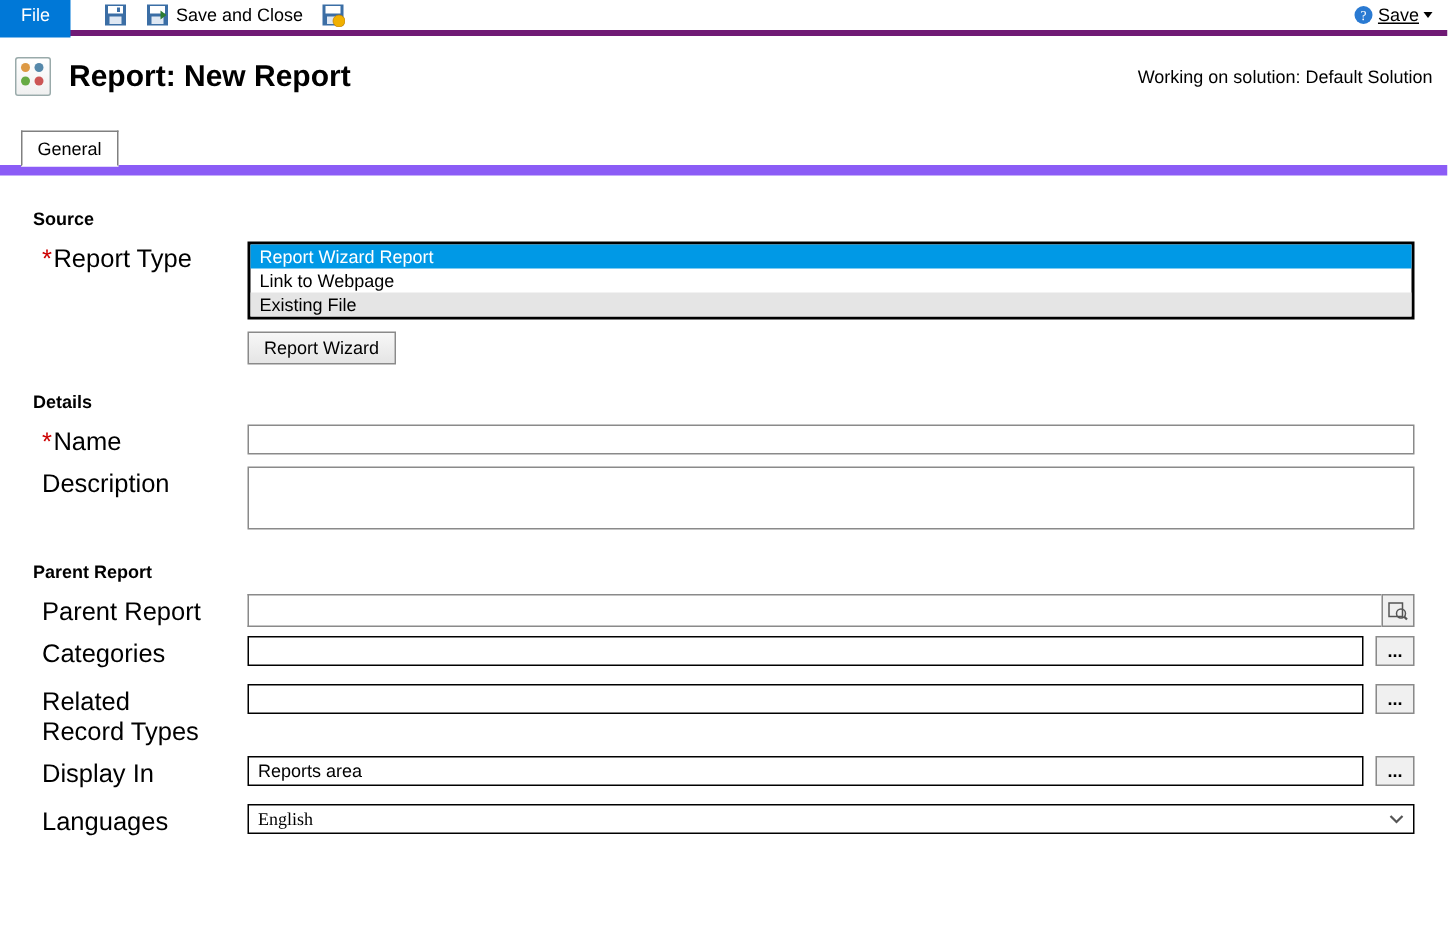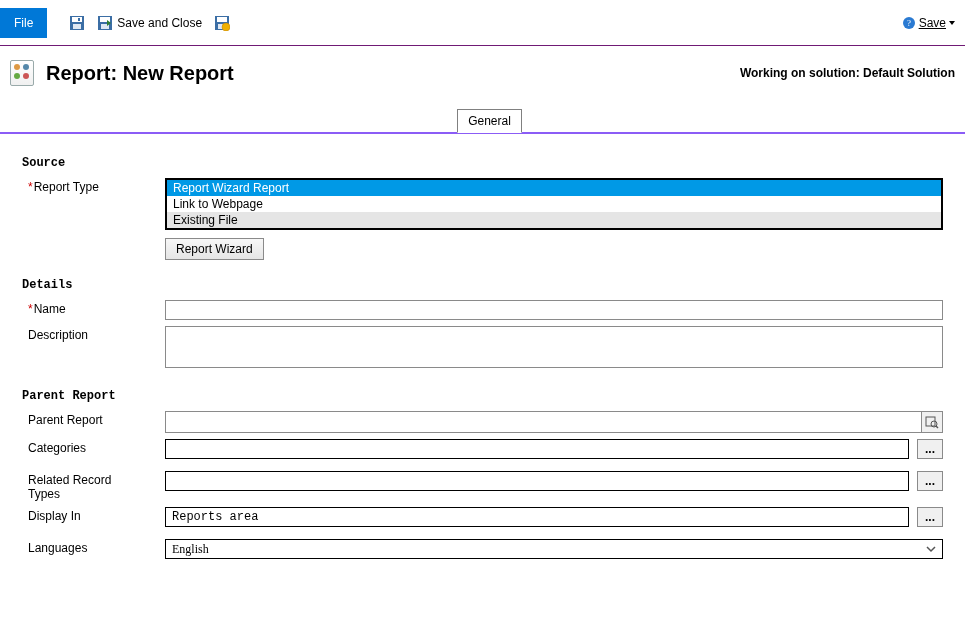--- a/index.html
+++ b/index.html
@@ -8,22 +8,22 @@
     padding: 0;
     font-family: "Segoe UI", Tahoma, sans-serif;
     font-size: 12px;
     color: #000;
     background: #fff;
     width: 965px;
   }
   .toolbar {
     display: flex;
     align-items: center;
-    height: 46px;
-    border-bottom: 1px solid #701a75;
+    height: 24px;
+    border-bottom: 4px solid #701a75;
     padding-right: 10px;
   }
   .file-btn {
     background: #0078d7;
     color: #fff;
     height: 30px;
     padding: 0 14px;
     display: flex;
     align-items: center;
     font-size: 12px;
@@ -71,58 +71,56 @@
     overflow: hidden;
   }
   .page-icon .c { position:absolute; width:6px; height:6px; border-radius:50%; }
   .page-title {
     font-size: 20px;
     font-weight: 600;
   }
   .hdr-spacer { flex: 1; }
   .solution-label {
     font-size: 12px;
-    font-weight: 700;
+    font-weight: 400;
   }
   .tabs {
     display: flex;
     align-items: flex-end;
-    border-bottom: 2px solid #8b5cf6;
+    border-bottom: 7px solid #8b5cf6;
     padding-left: 14px;
-    justify-content: center;
   }
   .tab {
     border: 1px solid #808080;
     border-bottom: 1px solid #fff;
     background: #fff;
     padding: 4px 10px;
     font-size: 12px;
     position: relative;
     bottom: -1px;
     cursor: pointer;
   }
   .content {
     padding: 8px 22px 20px 22px;
   }
   .section-title {
     font-weight: 600;
     margin: 18px 0 8px 0;
-    font-family: Liberation Mono, monospace;
   }
   .section-title.first { margin-top: 14px; }
   .row {
     display: flex;
     align-items: flex-start;
     margin-bottom: 6px;
   }
   .label-col {
     width: 120px;
     padding-top: 2px;
     padding-left: 6px;
-    font-size: 12px;
+    font-size: 17px;
   }
   .req::before {
     content: "*";
     color: #c00;
     margin-right: 1px;
   }
   .field-col { flex: 1; padding-left: 23px; }
   .listbox {
     border: 2px solid #000;
     width: 100%;
@@ -186,21 +184,20 @@
     gap: 8px;
     margin-bottom: 6px;
     align-items: center;
   }
   .cat-row input {
     flex: 1;
     border: 1px solid #000;
     height: 20px;
     font-size: 12px;
     padding: 1px 6px;
-    font-family: Liberation Mono, monospace;
   }
   .ellipsis-btn {
     width: 26px;
     height: 20px;
     border: 1px solid #8a8a8a;
     background: #f0f0f0;
     display: flex;
     align-items: center;
     justify-content: center;
     cursor: pointer;

